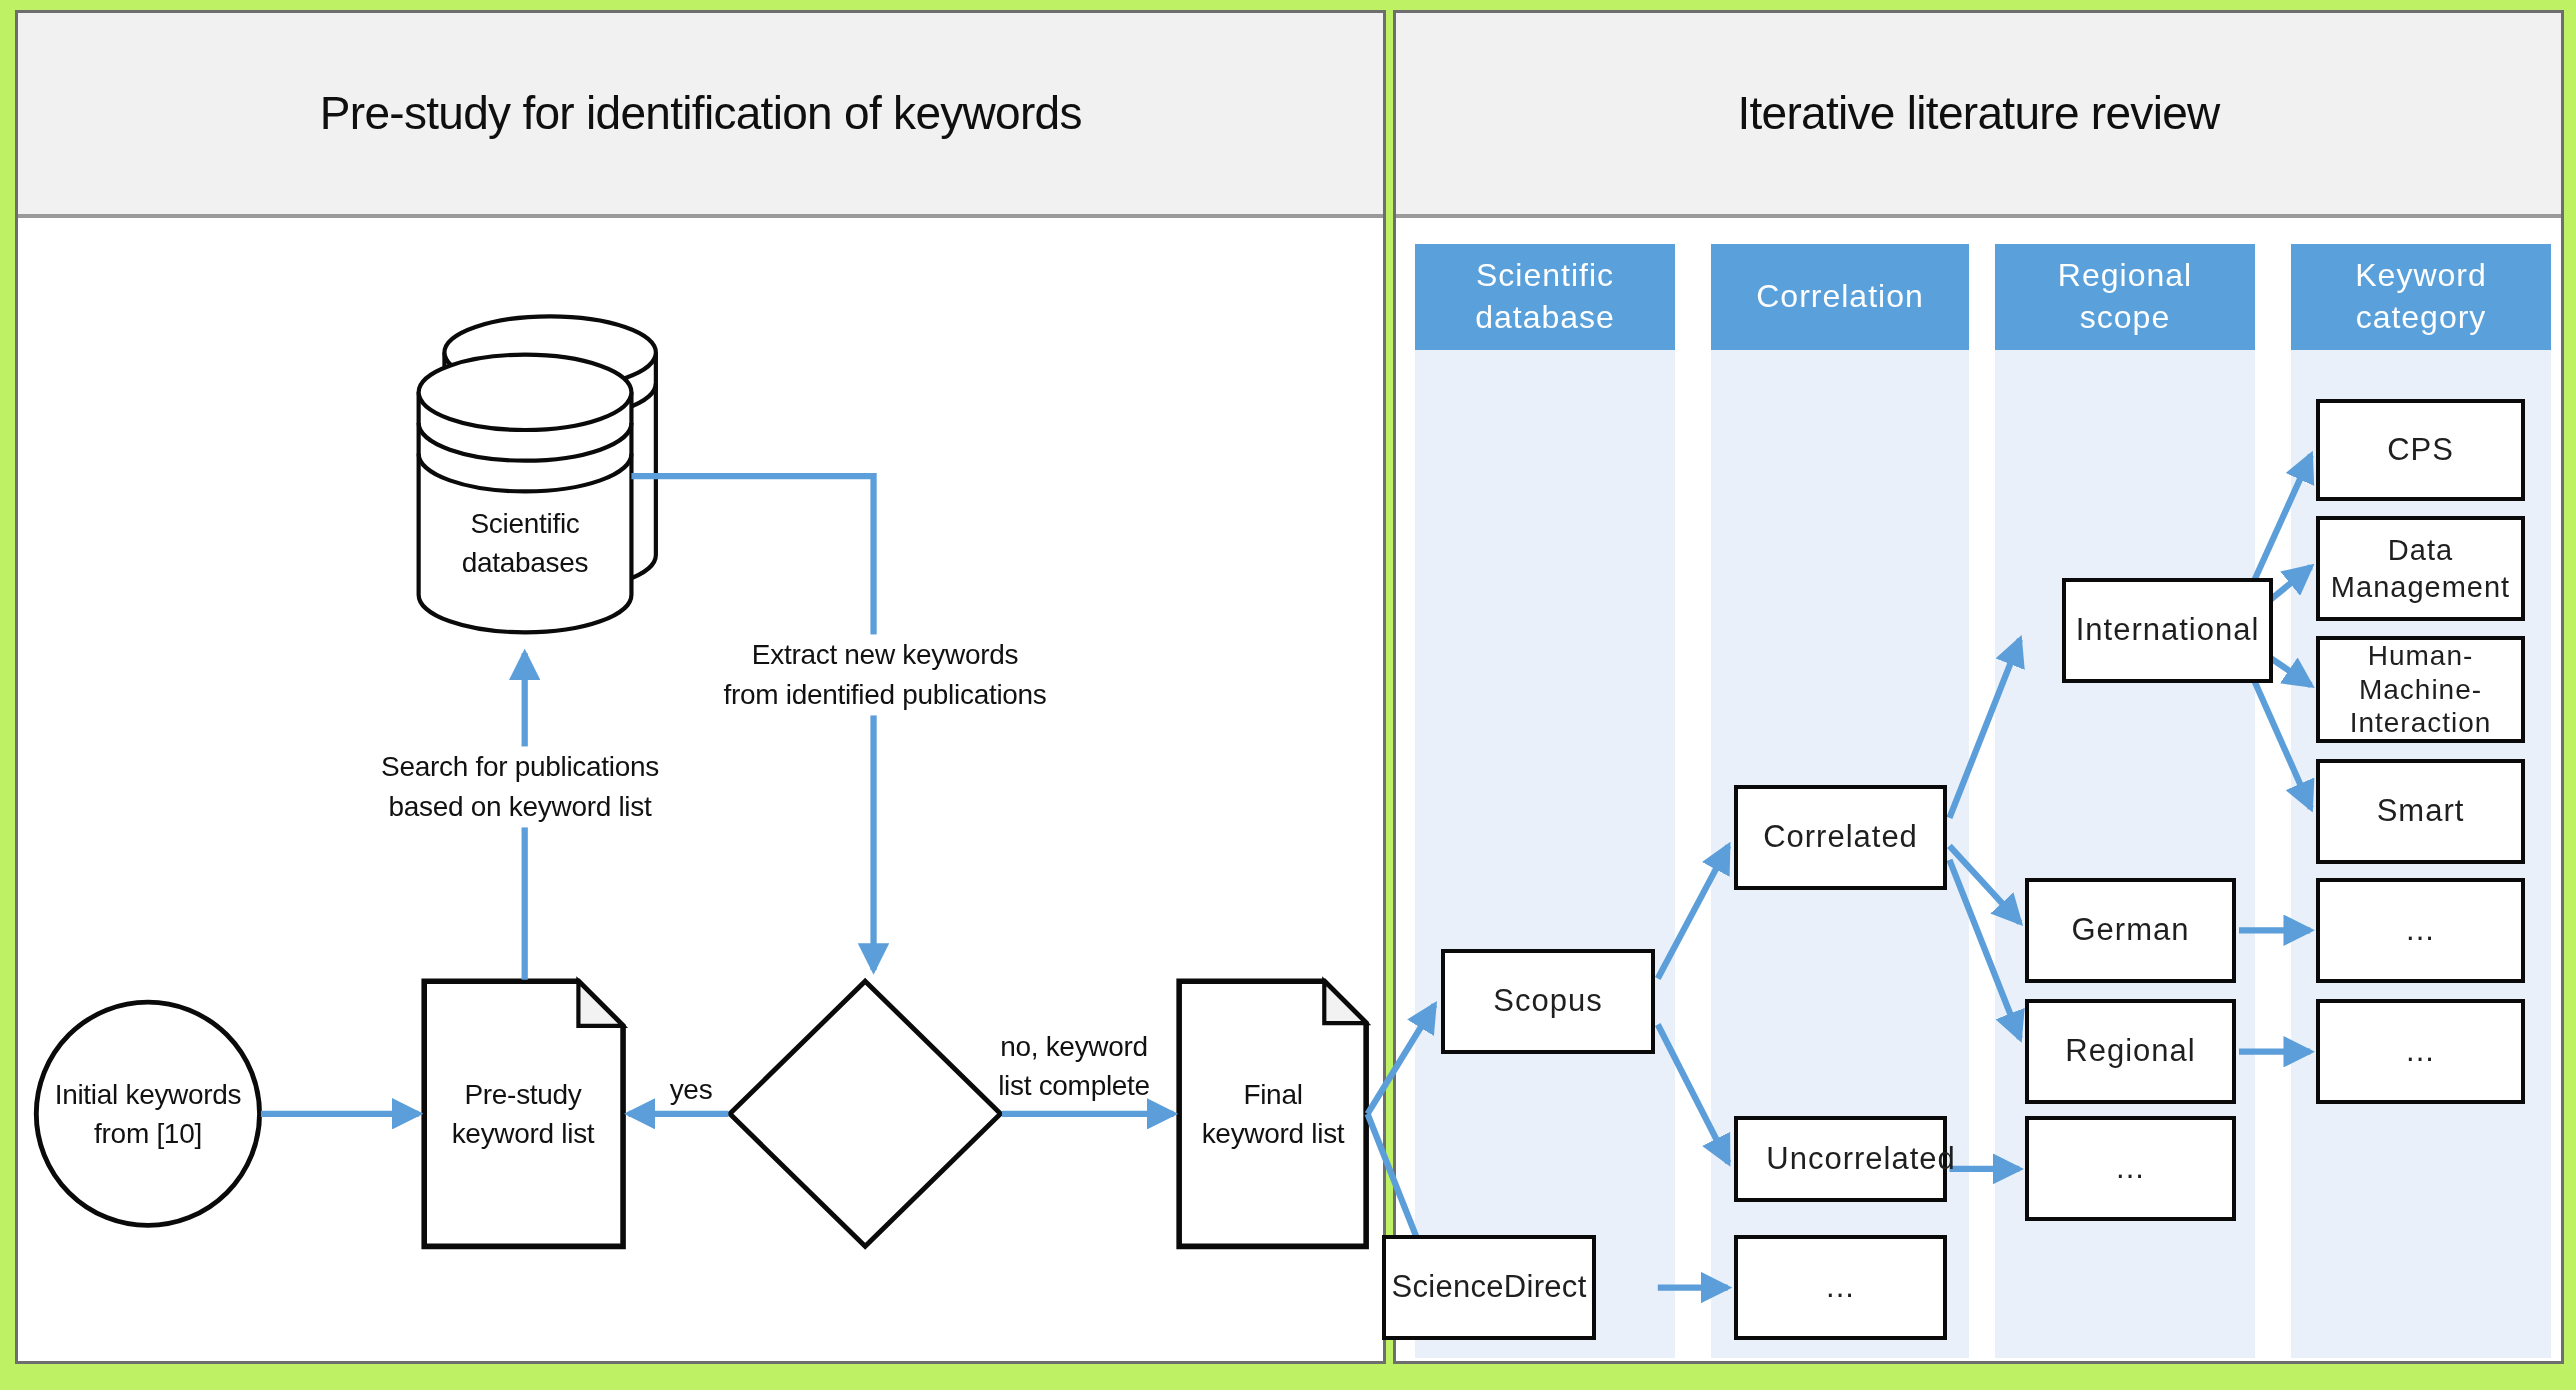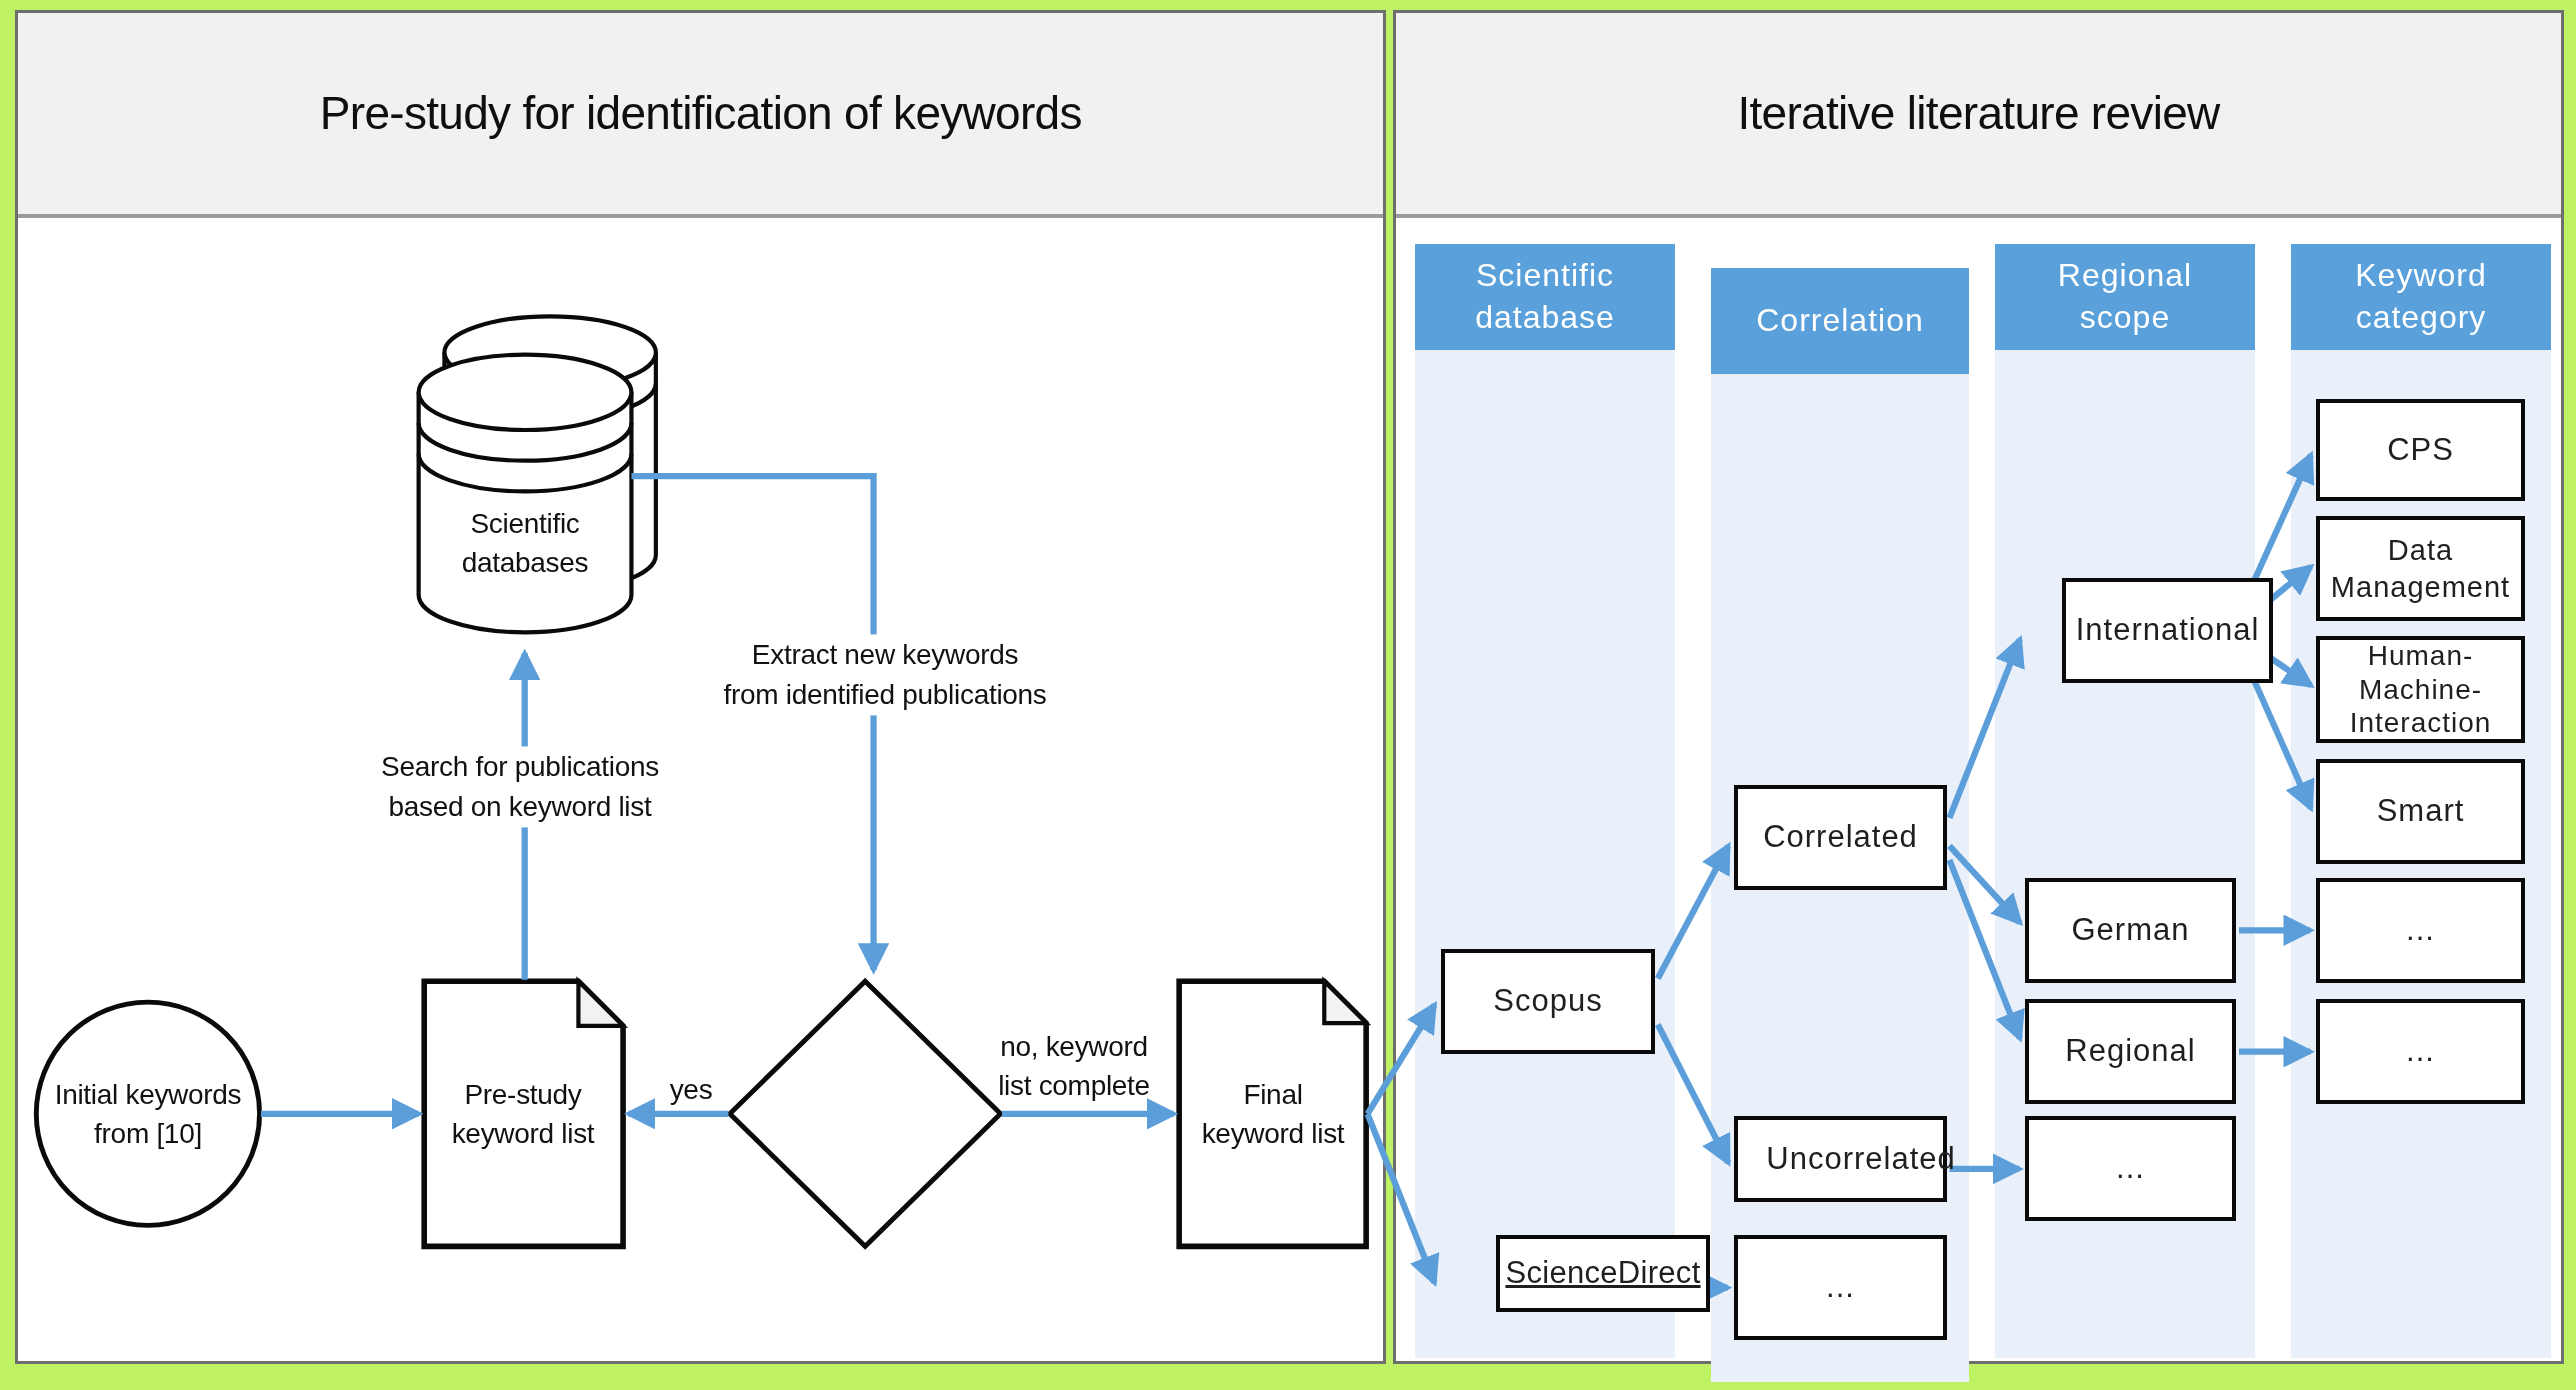--- a/index.html
+++ b/index.html
@@ -13,21 +13,21 @@
   .title-band{position:absolute;left:0;top:0;width:100%;height:205px;background:#F1F1F1;
               border-bottom:4.9px solid #9a9a9a;box-sizing:border-box;
               display:flex;align-items:center;justify-content:center;}
   .panel-title{font-size:46px;color:#0f0f0f;letter-spacing:-0.7px;white-space:pre;}
 
   
   .colbg{position:absolute;top:244px;height:1114px;background:#E9F0FA;}
   .colhdr{position:absolute;top:244px;height:106px;background:#5AA1DB;color:#ffffff;
           display:flex;align-items:center;justify-content:center;text-align:center;
           font-size:32px;letter-spacing:1px;line-height:1.3;white-space:pre-line;}
-  .c1{left:1415px;width:260px;} .c2{left:1711px;width:258px;margin-top:24px;}
+  .c1{left:1415px;width:260px;} .c2{left:1711px;width:258px;}
   .c3{left:1995px;width:260px;} .c4{left:2291px;width:260px;}
 
   
   svg.overlay{position:absolute;left:0;top:0;z-index:1;}
 
   
   .nbox{position:absolute;z-index:2;background:#ffffff;border:4.9px solid #0a0a0a;
         box-sizing:border-box;display:flex;align-items:center;justify-content:center;
         text-align:center;font-size:31px;color:#1f1f1f;letter-spacing:1px;
         line-height:1.25;white-space:pre-line;}
@@ -135,21 +135,21 @@
 keyword list</div>
   <div class="lbl lbl-bg" style="left:514px;top:787px;margin-left:6px;">Search for publications
 based on keyword list</div>
   <div class="lbl lbl-bg" style="left:885px;top:675px;">Extract new keywords
 from identified publications</div>
   <div class="lbl" style="left:691px;top:1090px;">yes</div>
   <div class="lbl" style="left:1074px;top:1066px;">no, keyword
 list complete</div>
 
   <div class="nbox" style="left:1441px;top:949px;width:214px;height:105px;">Scopus</div>
-  <div class="nbox" style="left:1496px;top:1235px;width:214px;height:77px;letter-spacing:0.3px;text-decoration:underline;">ScienceDirect</div>
+  <div class="nbox" style="left:1382px;top:1235px;width:214px;height:105px;letter-spacing:0.3px;">ScienceDirect</div>
 
   <div class="nbox" style="left:1734px;top:785px;width:213px;height:105px;">Correlated</div>
   <div class="nbox" style="left:1734px;top:1116px;width:213px;height:86px;padding-left:41px;">Uncorrelated</div>
   <div class="nbox" style="left:1734px;top:1235px;width:213px;height:105px;">...</div>
 
   <div class="nbox" style="left:2025px;top:578px;width:211px;height:105px;margin-left:37px;">International</div>
   <div class="nbox" style="left:2025px;top:878px;width:211px;height:105px;">German</div>
   <div class="nbox" style="left:2025px;top:999px;width:211px;height:105px;">Regional</div>
   <div class="nbox" style="left:2025px;top:1116px;width:211px;height:105px;">...</div>
 

